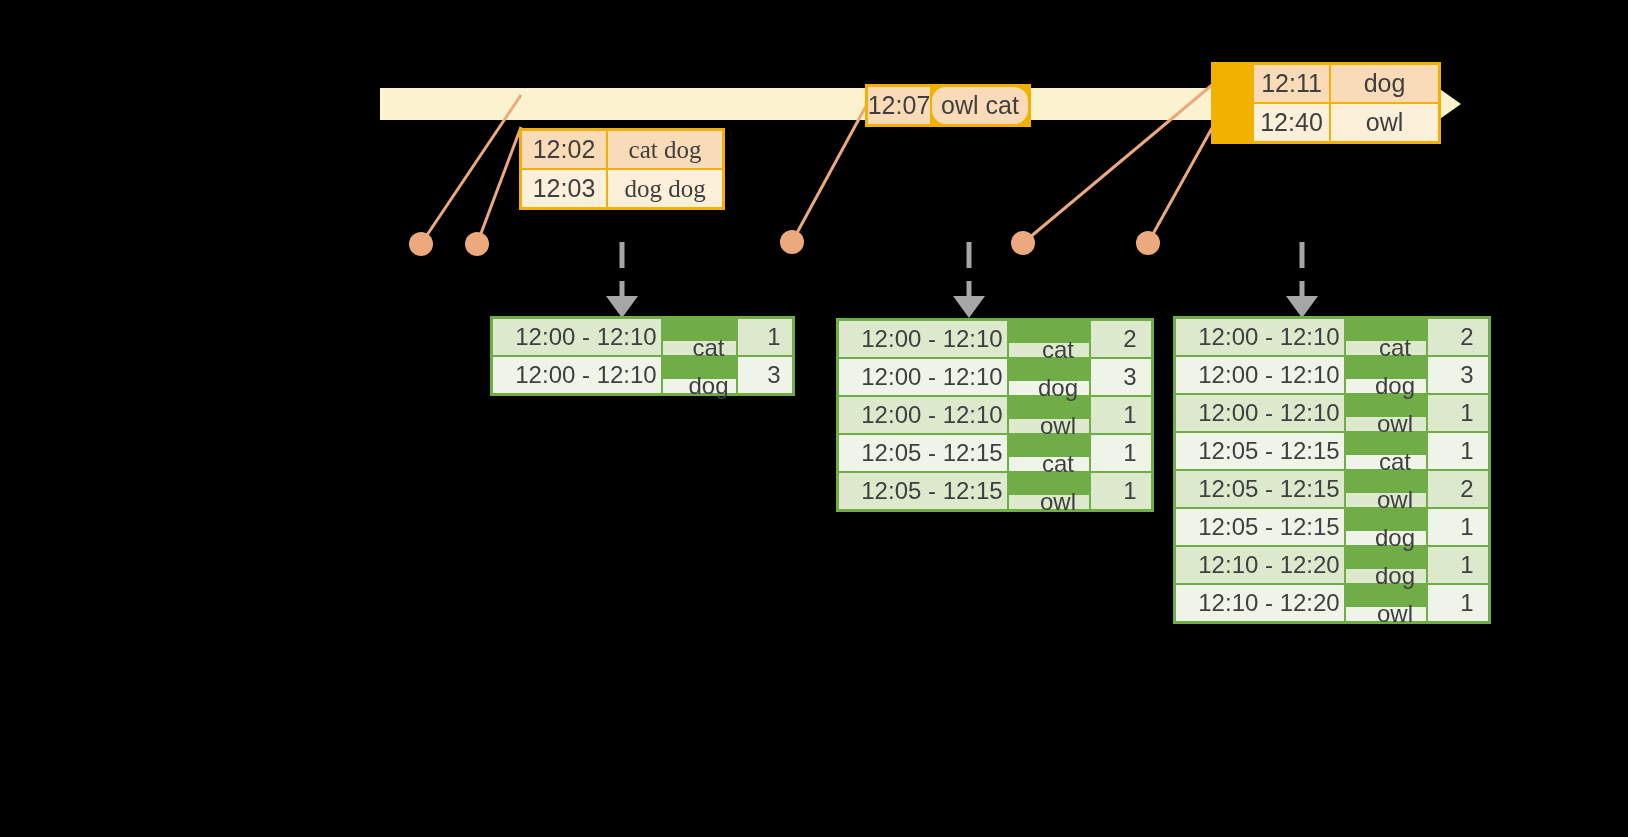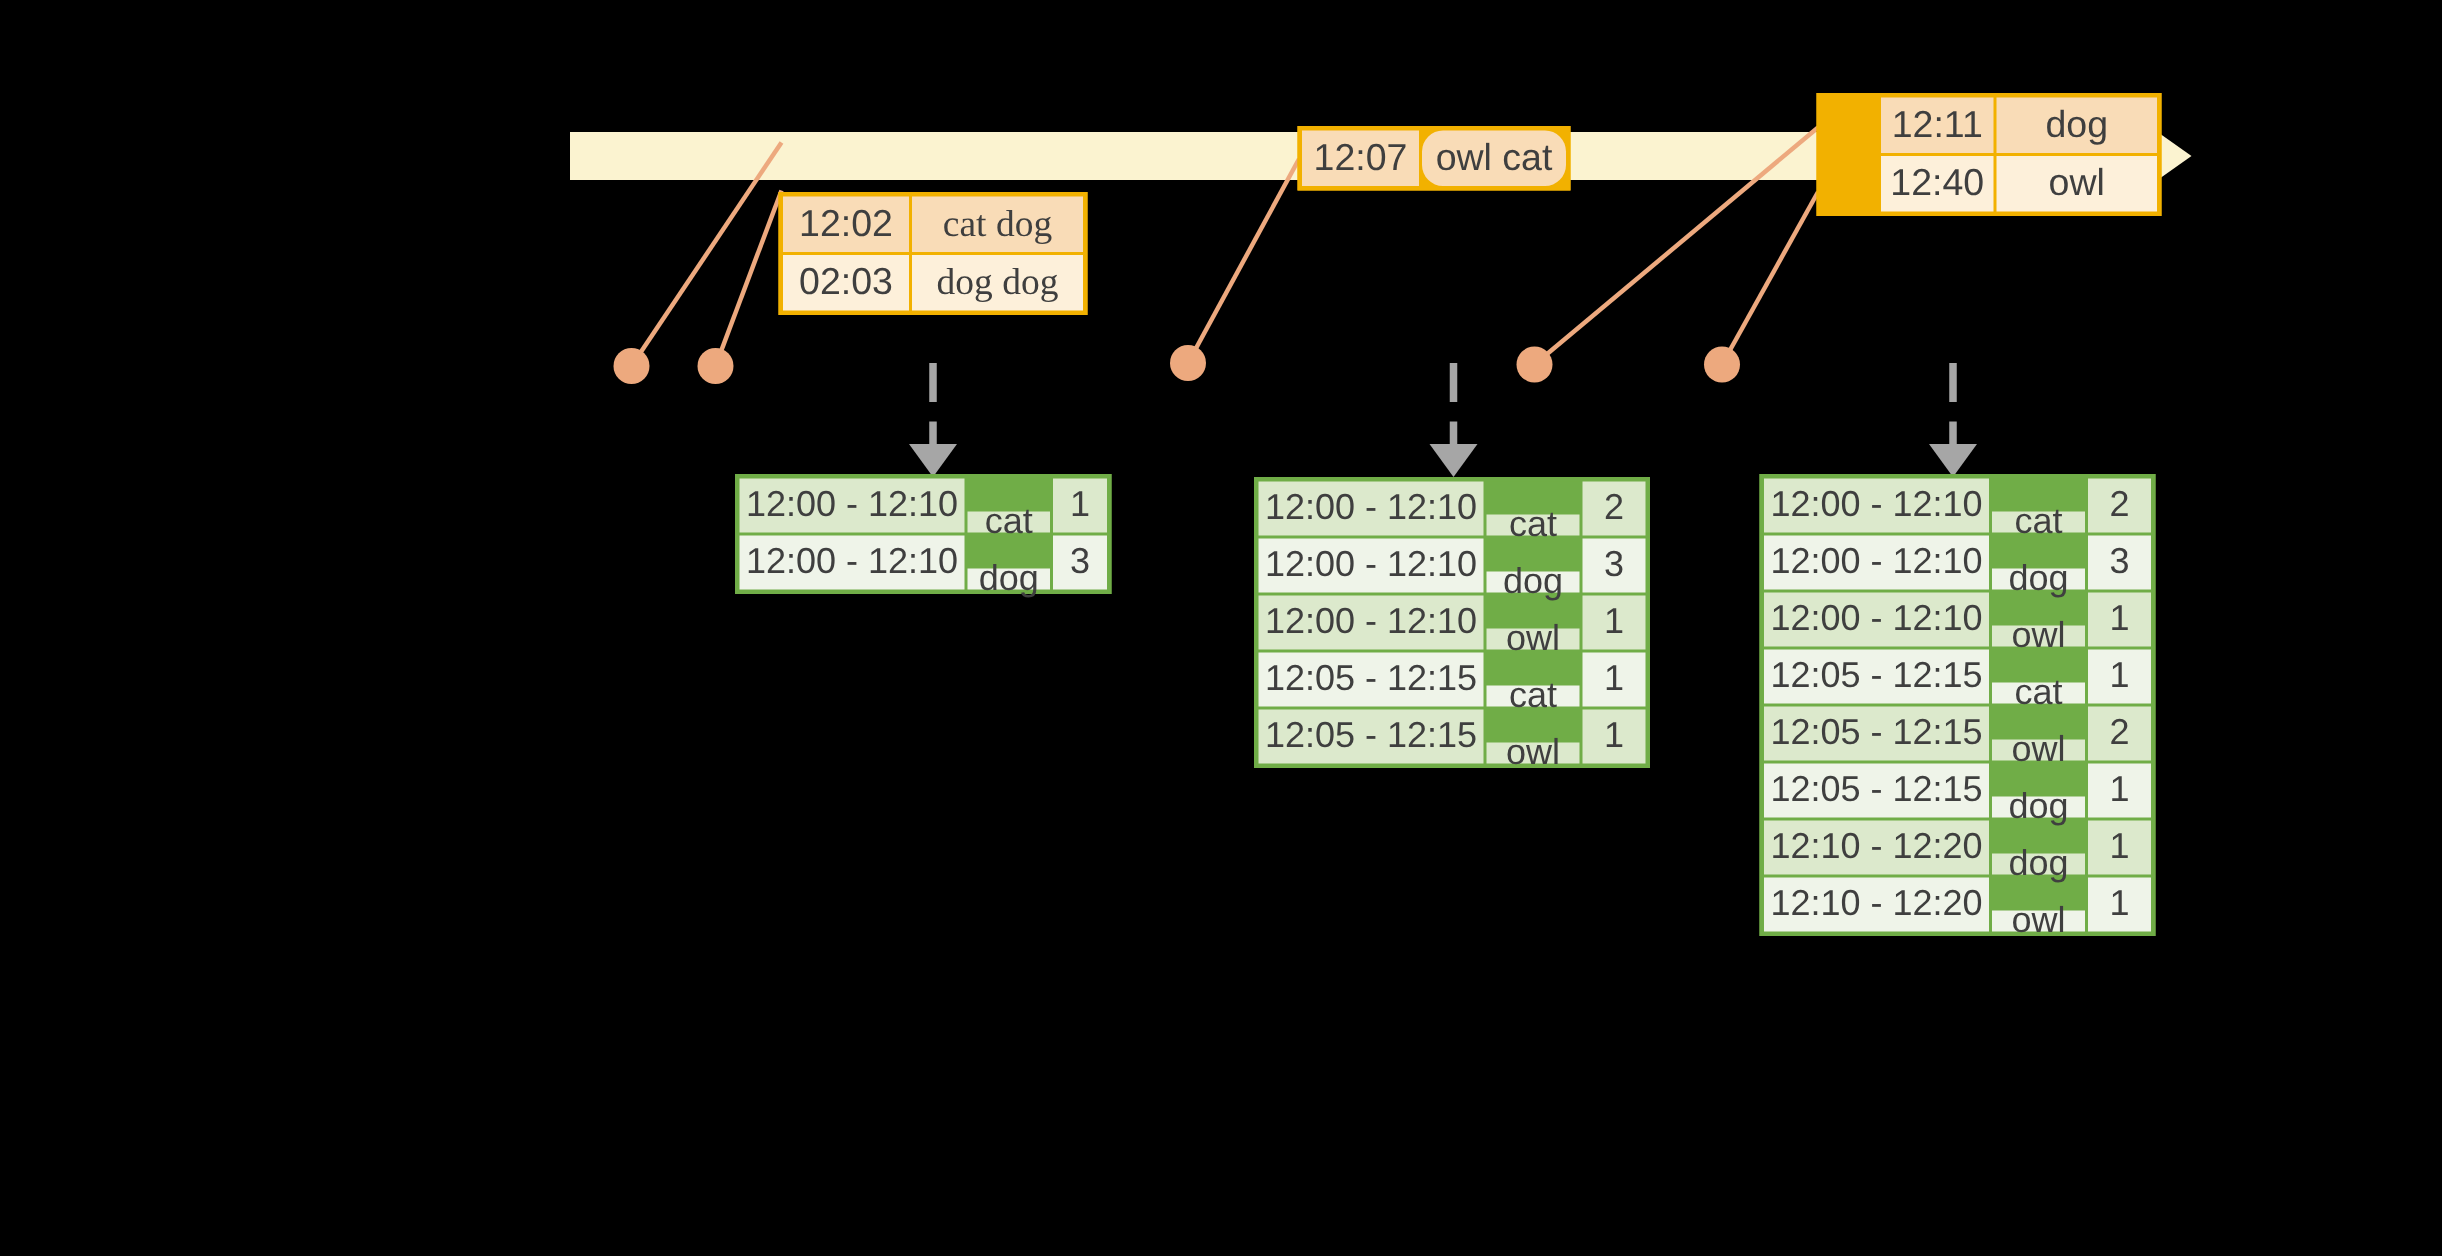--- a/index.html
+++ b/index.html
@@ -24,28 +24,28 @@
   
   .etable{position:absolute;z-index:2;border:3px solid var(--gold);background:var(--gold);}
   .erow{display:flex;height:37px;}
   .erow + .erow{margin-top:2px;}
   .ecell{display:flex;align-items:center;justify-content:center;font-size:25px;}
   .etime{}
   .ewords{margin-left:2px;}
   .etable .shade-dark .ecell{background:var(--peach-dark);}
   .etable .shade-light .ecell{background:var(--peach-light);}
   .ta{left:519px;top:80px;margin-top:48px;}  .ta .etime{width:84px;}  .ta .ewords{width:114px;font-family:Liberation Serif, serif;}
-  .tb{left:865px;top:84px;}  .tb .etime{width:78px;}  .tb .ewords{width:96px;border-radius:14px;}
+  .tb{left:865px;top:84px;}  .tb .etime{width:62px;}  .tb .ewords{width:96px;border-radius:14px;}
   .tc{left:1211px;top:62px;} .tc .etime{width:75px;margin-left:40px;}  .tc .ewords{width:107px;}
 
   
   .gtable{position:absolute;z-index:2;border:3px solid var(--green);background:var(--green);}
   .grow{display:flex;height:36px;}
   .grow + .grow{margin-top:2px;}
-  .gcell{display:flex;align-items:center;justify-content:center;font-size:24px;}
+  .gcell{display:flex;align-items:center;justify-content:center;font-size:24px;padding-left:18px;}
   .gwin{width:150px;}
   .gword{margin-left:2px;margin-top:22px;}
   .gcount{margin-left:2px;}
   .gtable .shade-dark .gcell{background:var(--green-dark);}
   .gtable .shade-light .gcell{background:var(--green-light);}
   .g1{left:490px;top:316px;} .g1 .gword{width:55px;} .g1 .gcount{width:36px;}
   .g2{left:836px;top:318px;} .g2 .gword{width:62px;} .g2 .gcount{width:42px;}
   .g3{left:1173px;top:316px;}.g3 .gword{width:62px;} .g3 .gcount{width:42px;}
 </style>
 </head>
@@ -79,21 +79,21 @@
   </svg>
 
   <div class="etable ta">
 
       <div class="erow shade-dark">
         <div class="ecell etime">12:02</div>
         <div class="ecell ewords">cat dog</div>
       </div>
 
       <div class="erow shade-light">
-        <div class="ecell etime">02:03</div>
+        <div class="ecell etime">12:03</div>
         <div class="ecell ewords">dog dog</div>
       </div>
     </div>
 
   <div class="etable tb">
 
       <div class="erow shade-dark">
         <div class="ecell etime">12:07</div>
         <div class="ecell ewords">owl cat</div>
       </div>

